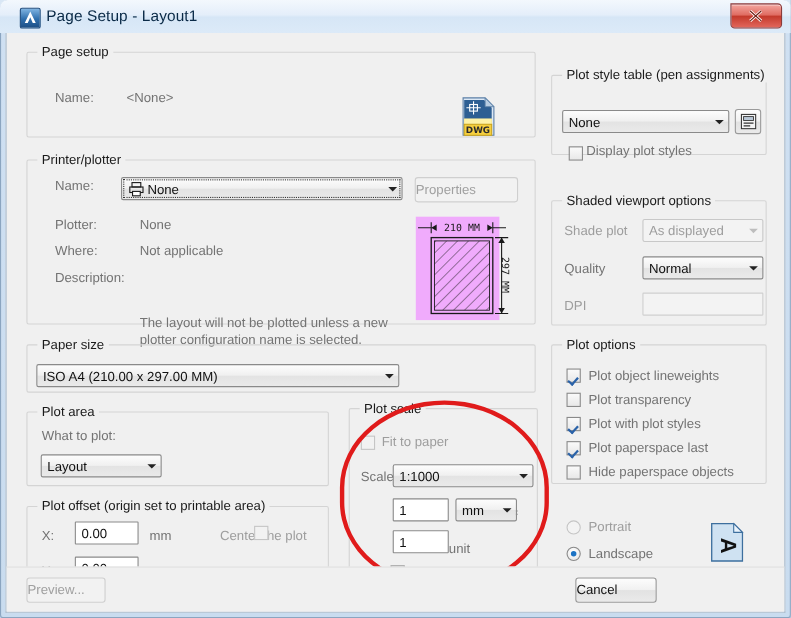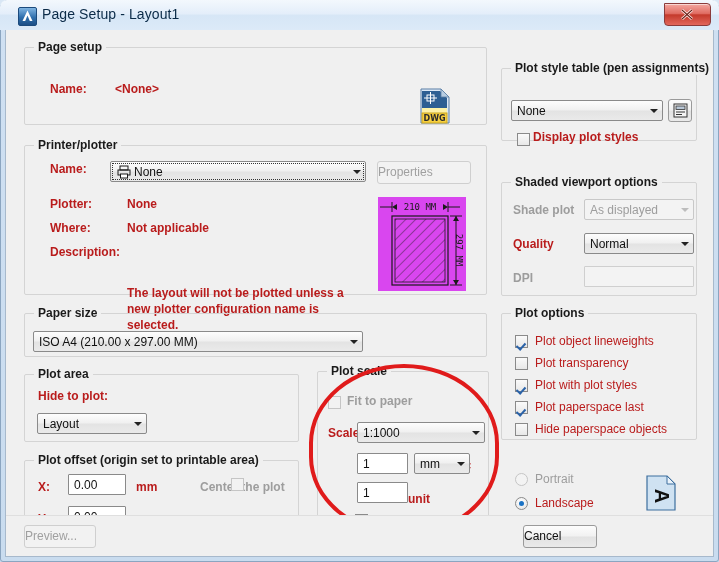--- a/index.html
+++ b/index.html
@@ -50,26 +50,26 @@
     box-sizing:border-box;
   }
   .body{position:absolute;left:0;top:0;width:707px;height:485px;}
   .footer{
     position:absolute;left:0;top:485px;width:707px;height:40px;
     border-top:1px solid #dfdfdf;
     background:#f0f0f0;
   }
 
   
-  .gb{position:absolute;box-sizing:border-box;border:1px solid #d4d4d4;border-radius:2px;font-weight:bold;}
+  .gb{position:absolute;box-sizing:border-box;border:1px solid #d4d4d4;border-radius:2px;}
   .gb>.cap{
     position:absolute;top:-8px;left:9px;background:#f0f0f0;padding:0 4px;
     font-size:12px;color:#1a1a1a;white-space:nowrap;
   }
-  .lbl{position:absolute;font-size:12px;color:#b91c1c;white-space:nowrap;}
+  .lbl{position:absolute;font-size:12px;color:#737373;white-space:nowrap;}
   .lbl.dim{color:#9d9d9d;}
 
   
   .combo{
     position:absolute;box-sizing:border-box;height:21px;
     border:1px solid #8a8a8a;border-radius:2px;
     background:linear-gradient(to bottom,#fdfdfd 0%,#f0f0f0 48%,#e3e3e3 52%,#eaeaea 100%);
     font-size:12px;color:#111;cursor:pointer;
   }
   .combo .ctext{position:absolute;left:5px;top:3px;white-space:nowrap;}
@@ -121,21 +121,21 @@
   .iconbtn{
     position:absolute;box-sizing:border-box;width:24px;height:23px;
     border:1px solid #9a9a9a;border-radius:3px;
     background:linear-gradient(to bottom,#fdfdfd 0%,#f1f1f1 48%,#e2e2e2 52%,#eaeaea 100%);
     cursor:pointer;
   }
 
   
   .dwgicon{position:absolute;left:413px;top:58px;width:32px;height:37px;}
   
-  .preview{position:absolute;left:372px;top:167px;width:88px;height:94px;background:#d946ef;}
+  .preview{position:absolute;left:372px;top:167px;width:76px;height:94px;background:#f0abfc;}
   
   .orienticon{position:absolute;left:640px;top:445px;width:30px;height:36px;}
 
   
   .annot{
     position:absolute;left:303px;top:334px;width:190px;height:172px;
     border:4px solid #e01b1b;border-radius:50%/46%;
     box-sizing:border-box;pointer-events:none;
   }
 </style>
@@ -232,21 +232,21 @@
       <div class="gb" style="left:18px;top:283px;width:463px;height:44px;">
         <div class="cap">Paper size</div>
       </div>
       <div class="combo" style="left:27px;top:301px;width:330px;">
         <div class="ctext">ISO A4 (210.00 x 297.00 MM)</div>
         <div class="arrow"></div>
       </div>
 
       <div class="gb" style="left:18px;top:344px;width:275px;height:68px;">
         <div class="cap">Plot area</div>
-        <div class="lbl" style="left:13px;top:14px;">Hide to plot:</div>
+        <div class="lbl" style="left:13px;top:14px;">What to plot:</div>
       </div>
       <div class="combo" style="left:31px;top:383px;width:110px;">
         <div class="ctext">Layout</div>
         <div class="arrow"></div>
       </div>
 
       <div class="gb" style="left:18px;top:430px;width:275px;height:76px;padding-left:47px;">
         <div class="cap">Plot offset (origin set to printable area)</div>
         <div class="lbl" style="left:13px;top:19px;">X:</div>
         <div class="lbl" style="left:111px;top:19px;">mm</div>

